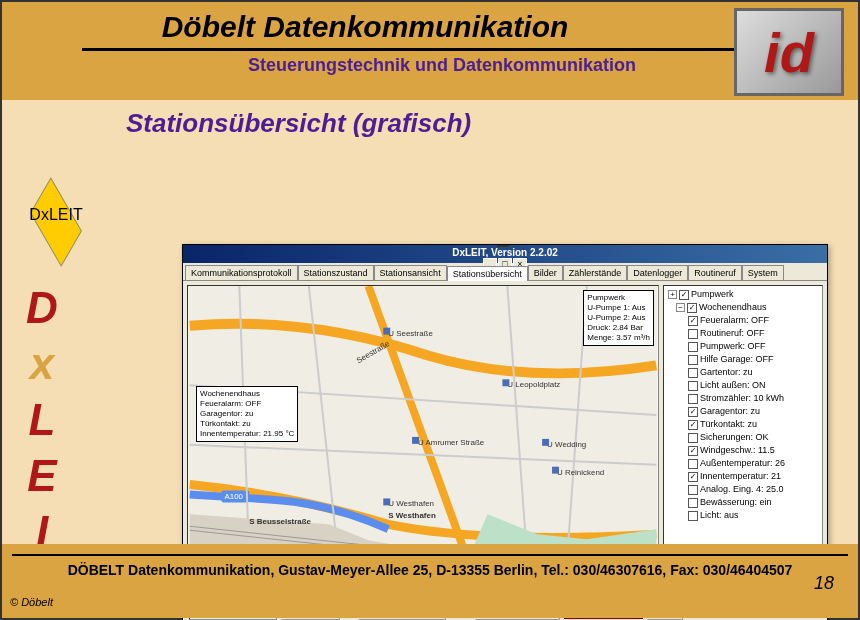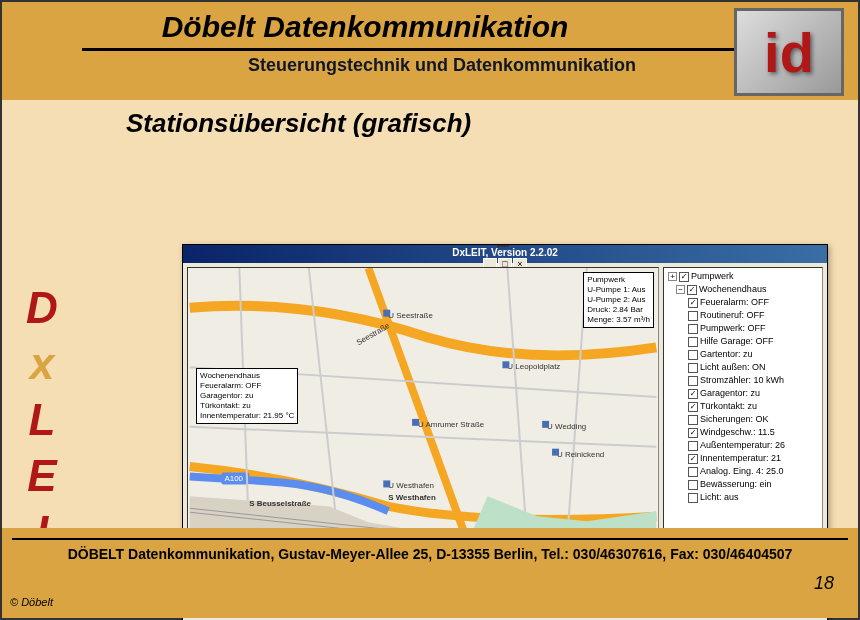--- a/index.html
+++ b/index.html
@@ -9,31 +9,31 @@
   background: linear-gradient(to bottom, #d9a441 0%, #d9a441 16%, #f5deb3 16%, #f5deb3 88%, #d9a441 88%, #d9a441 100%);
   position: relative;
   border: 2px solid #333;
 }
 .header {
   position: absolute; top: 0; left: 0; right: 0; height: 98px;
   background: #d9a441;
 }
 .title { font-size: 30px; font-weight: bold; font-style: italic; color: #000; text-align: center; padding-top: 8px; padding-right: 130px; }
 .title-underline { height: 3px; background: #000; margin: 4px 80px 4px 80px; }
-.subtitle { font-size: 18px; font-weight: bold; color: #0f172a; text-align: center; padding-left: 80px; padding-right: 56px; }
+.subtitle { font-size: 18px; font-weight: bold; color: #4c1d95; text-align: center; padding-left: 80px; padding-right: 56px; }
 .logo-box {
   position: absolute; right: 14px; top: 6px; width: 110px; height: 88px;
   background: linear-gradient(135deg, #ddd 0%, #999 100%);
   border: 3px solid #666;
   display: flex; align-items: center; justify-content: center;
 }
-.logo-id { font-size: 56px; font-weight: bold; color: #b01818; text-shadow: 2px 2px 4px rgba(0,0,0,0.5); }
+.logo-id { font-size: 56px; font-weight: bold; color: #b01818; font-style: italic; text-shadow: 2px 2px 4px rgba(0,0,0,0.5); }
 
 .content-area { position: absolute; top: 98px; left: 0; right: 0; bottom: 74px; background: #f5deb3; }
-.section-title { font-size: 26px; font-weight: bold; font-style: italic; color: #000000; margin-left: 124px; margin-top: 8px; }
+.section-title { font-size: 26px; font-weight: bold; font-style: italic; color: #4c1d95; margin-left: 124px; margin-top: 8px; }
 
 .side-logo { position: absolute; left: 10px; top: 106px; width: 88px; text-align: center; }
 .diamond {
   width: 60px; height: 40px; background: #ffcc00; margin: 0 auto;
   transform: rotate(45deg) skew(15deg, 15deg);
   border: 1px solid #888;
   position: relative; top: -22px; z-index: 0;
 }
 .side-logo-text { position: relative; z-index: 1; }
 
@@ -98,21 +98,21 @@
 
 .status-row { padding: 3px 6px; display: flex; align-items: center; gap: 4px; font-size: 9px; border-top: 1px solid #ccc; }
 .status-row .col { display: flex; flex-direction: column; gap: 2px; }
 .status-row label { font-size: 9px; text-align: center; }
 .status-row select { font-size: 9px; height: 16px; border: 1px inset #888; }
 .radio { width: 10px; height: 10px; border: 1px solid #555; border-radius: 50%; display: inline-block; vertical-align: middle; position: relative; background: #fff; }
 .radio.checked::after { content: ""; width: 4px; height: 4px; background: #000; border-radius: 50%; position: absolute; top: 2px; left: 2px; }
 .modem-status { background: #ff0000; color: #000; font-weight: bold; padding: 1px 14px; border: 1px solid #800; }
 
 .slide-footer {
-  position: absolute; bottom: 0; left: 0; right: 0; height: 90px;
+  position: absolute; bottom: 0; left: 0; right: 0; height: 74px;
   background: #d9a441; color: #000;
 }
 .footer-line1 { text-align: center; font-size: 14px; font-weight: bold; padding-top: 18px; }
 .footer-line2 { text-align: center; font-size: 14px; font-weight: bold; }
 .copyright { position: absolute; left: 8px; bottom: 10px; font-size: 11px; font-style: italic; }
 .page-num { position: absolute; right: 24px; bottom: 24px; font-size: 18px; font-style: italic; }
 .footer-divider { position: absolute; top: 10px; left: 10px; right: 10px; height: 2px; background: #000; }
 </style>
 </head>
 <body>
@@ -123,20 +123,26 @@
     <div class="title-underline"></div>
     <div class="subtitle">Steuerungstechnik und Datenkommunikation</div>
     <div class="logo-box">
       <span class="logo-id">id</span>
     </div>
   </div>
 
   <div class="content-area">
     <div class="section-title">Stationsübersicht (grafisch)</div>
 
+    <div class="side-logo">
+      <div class="side-logo-text">
+        <span class="d">D</span><span class="x">x</span><span class="leit">LEIT</span>
+      </div>
+      <div class="diamond"></div>
+    </div>
 
     <div class="vert-logo">
       <div class="D">D</div>
       <div class="x">x</div>
       <div class="L">L</div>
       <div class="E">E</div>
       <div class="I">I</div>
       <div class="T">T</div>
     </div>
 
@@ -144,20 +150,31 @@
       <div class="titlebar">
         <div class="titlebar-icon"></div>
         <div class="titlebar-text">DxLEIT, Version 2.2.02</div>
         <div class="titlebar-btns">
           <div class="titlebar-btn">_</div>
           <div class="titlebar-btn">□</div>
           <div class="titlebar-btn">×</div>
         </div>
       </div>
 
+      <div class="tabs">
+        <div class="tab">Kommunikationsprotokoll</div>
+        <div class="tab">Stationszustand</div>
+        <div class="tab">Stationsansicht</div>
+        <div class="tab active">Stationsübersicht</div>
+        <div class="tab">Bilder</div>
+        <div class="tab">Zählerstände</div>
+        <div class="tab">Datenlogger</div>
+        <div class="tab">Routineruf</div>
+        <div class="tab">System</div>
+      </div>
 
       <div class="main-panel">
         <div class="map-area">
           <svg class="map-svg" viewBox="0 0 470 276">
             <rect width="470" height="276" fill="#f0ede4"></rect>
             <path d="M 0 40 Q 120 30 240 70 Q 340 100 470 80" stroke="#f5a623" stroke-width="10" fill="none"></path>
             <path d="M 180 0 L 280 276" stroke="#f5a623" stroke-width="8" fill="none"></path>
             <path d="M 0 200 Q 100 210 200 240 Q 300 260 470 250" stroke="#f5a623" stroke-width="9" fill="none"></path>
             <path d="M 0 210 L 80 215 Q 140 218 200 245" stroke="#5b8def" stroke-width="8" fill="none"></path>
             <rect x="32" y="206" width="28" height="12" fill="#5b8def" rx="2"></rect>

